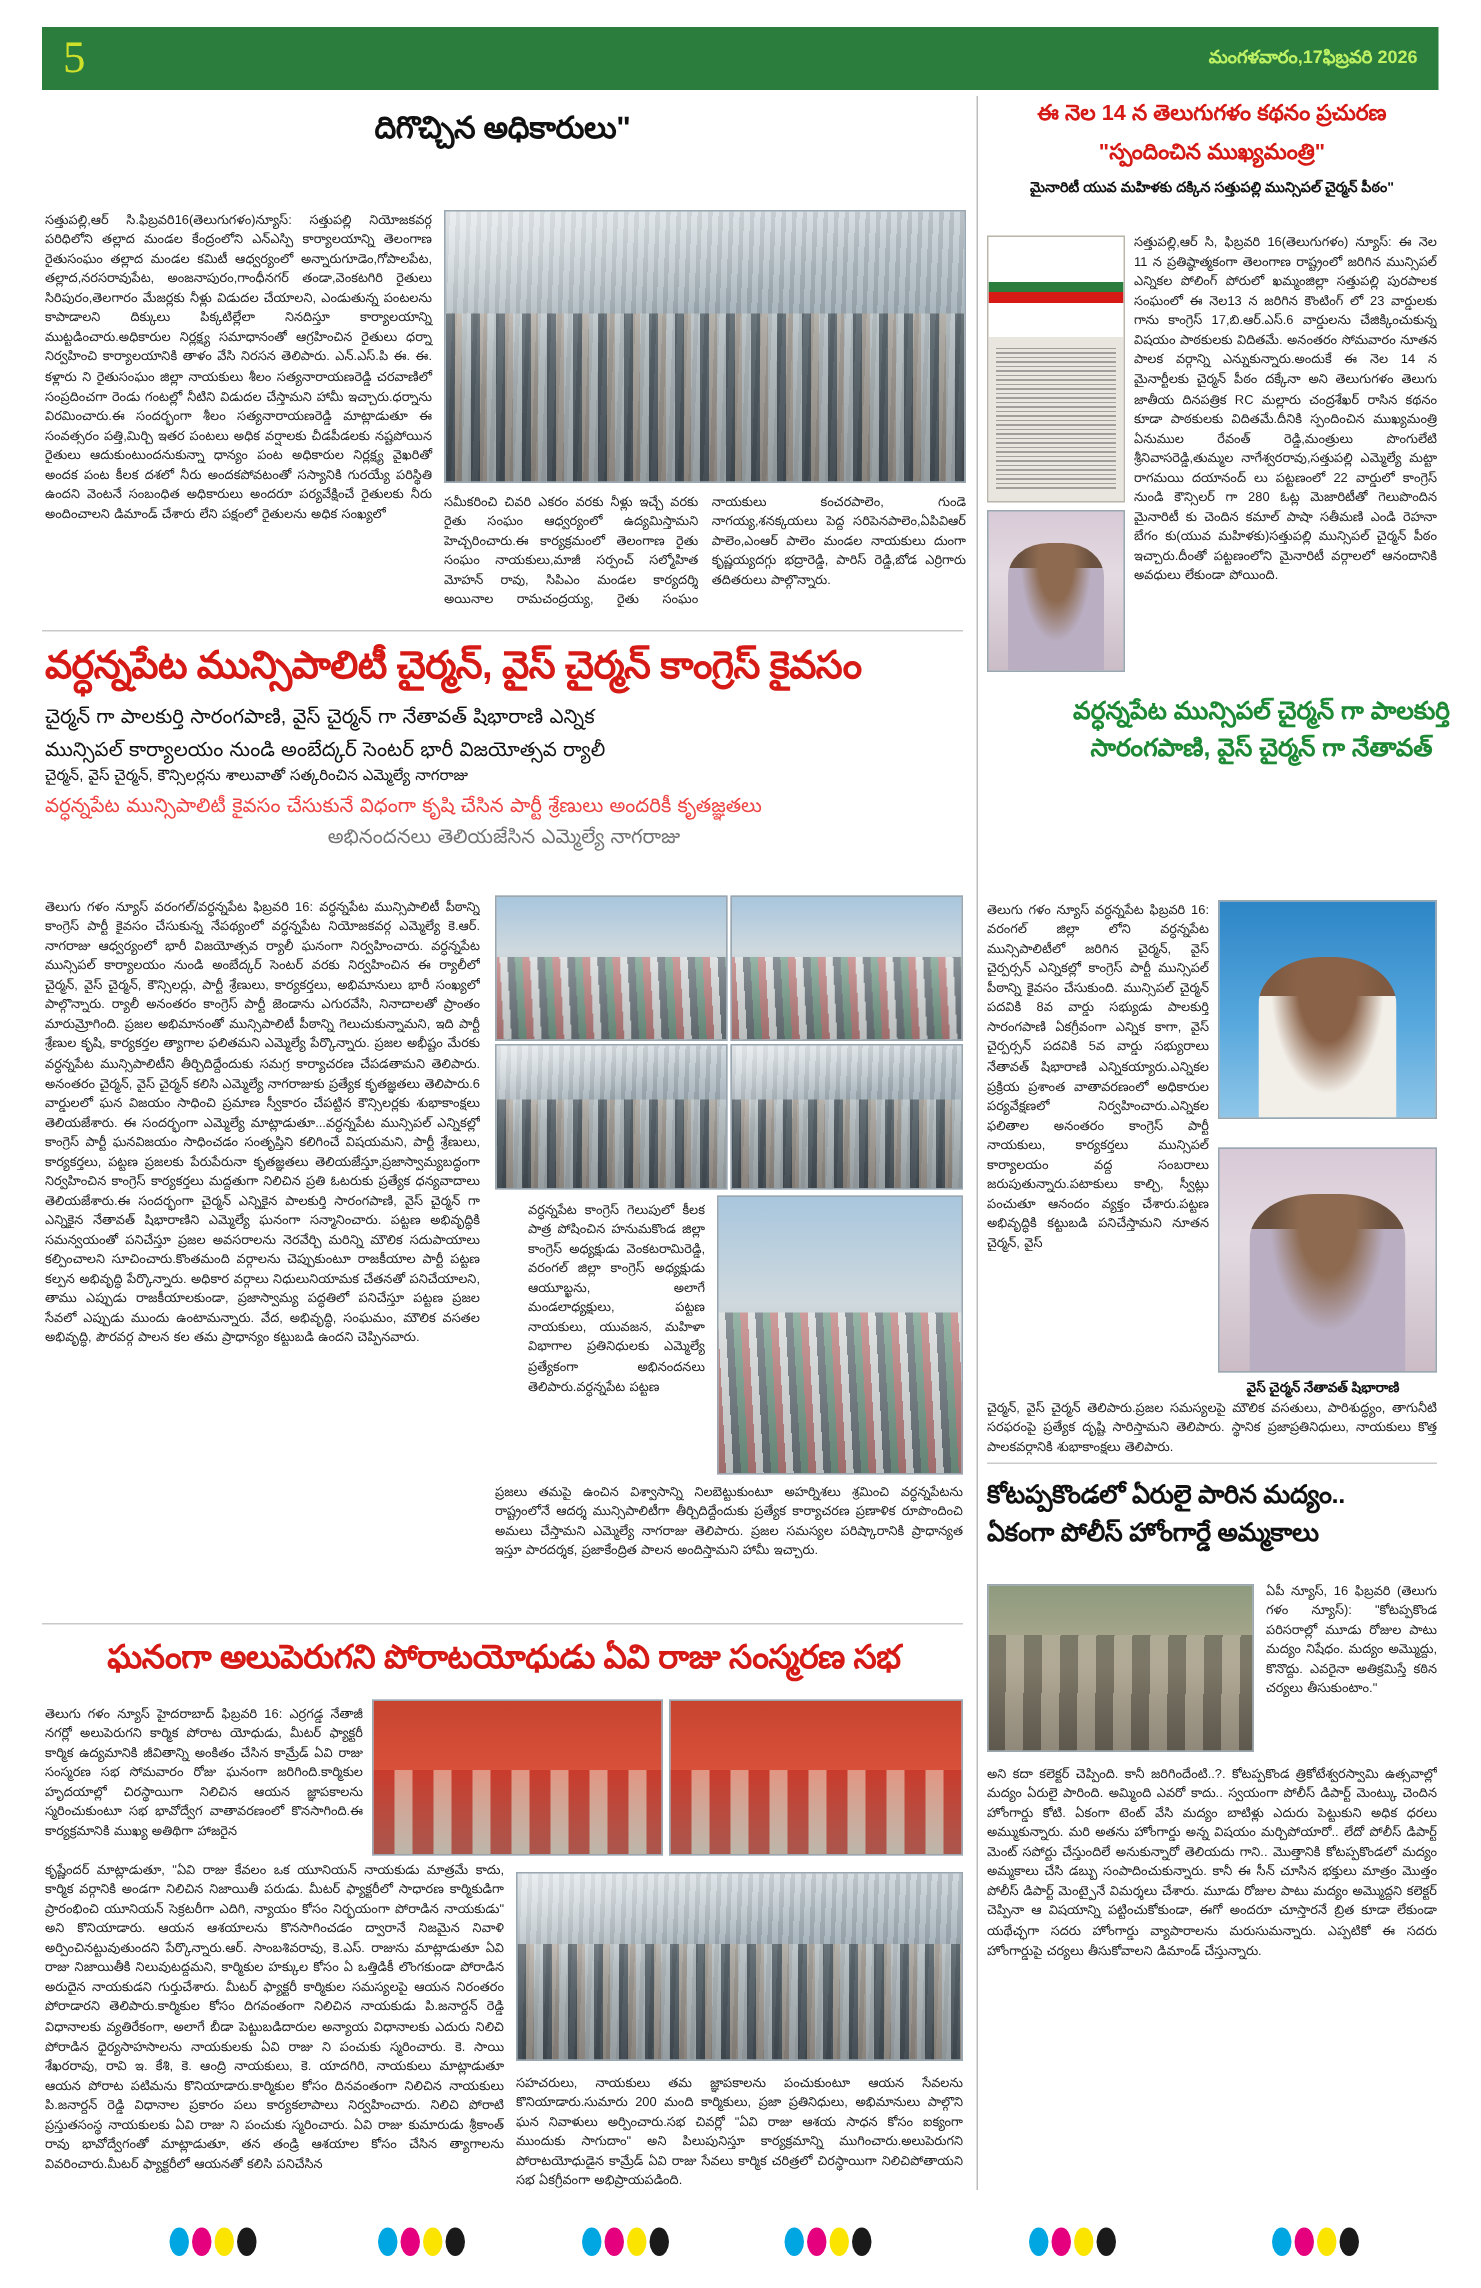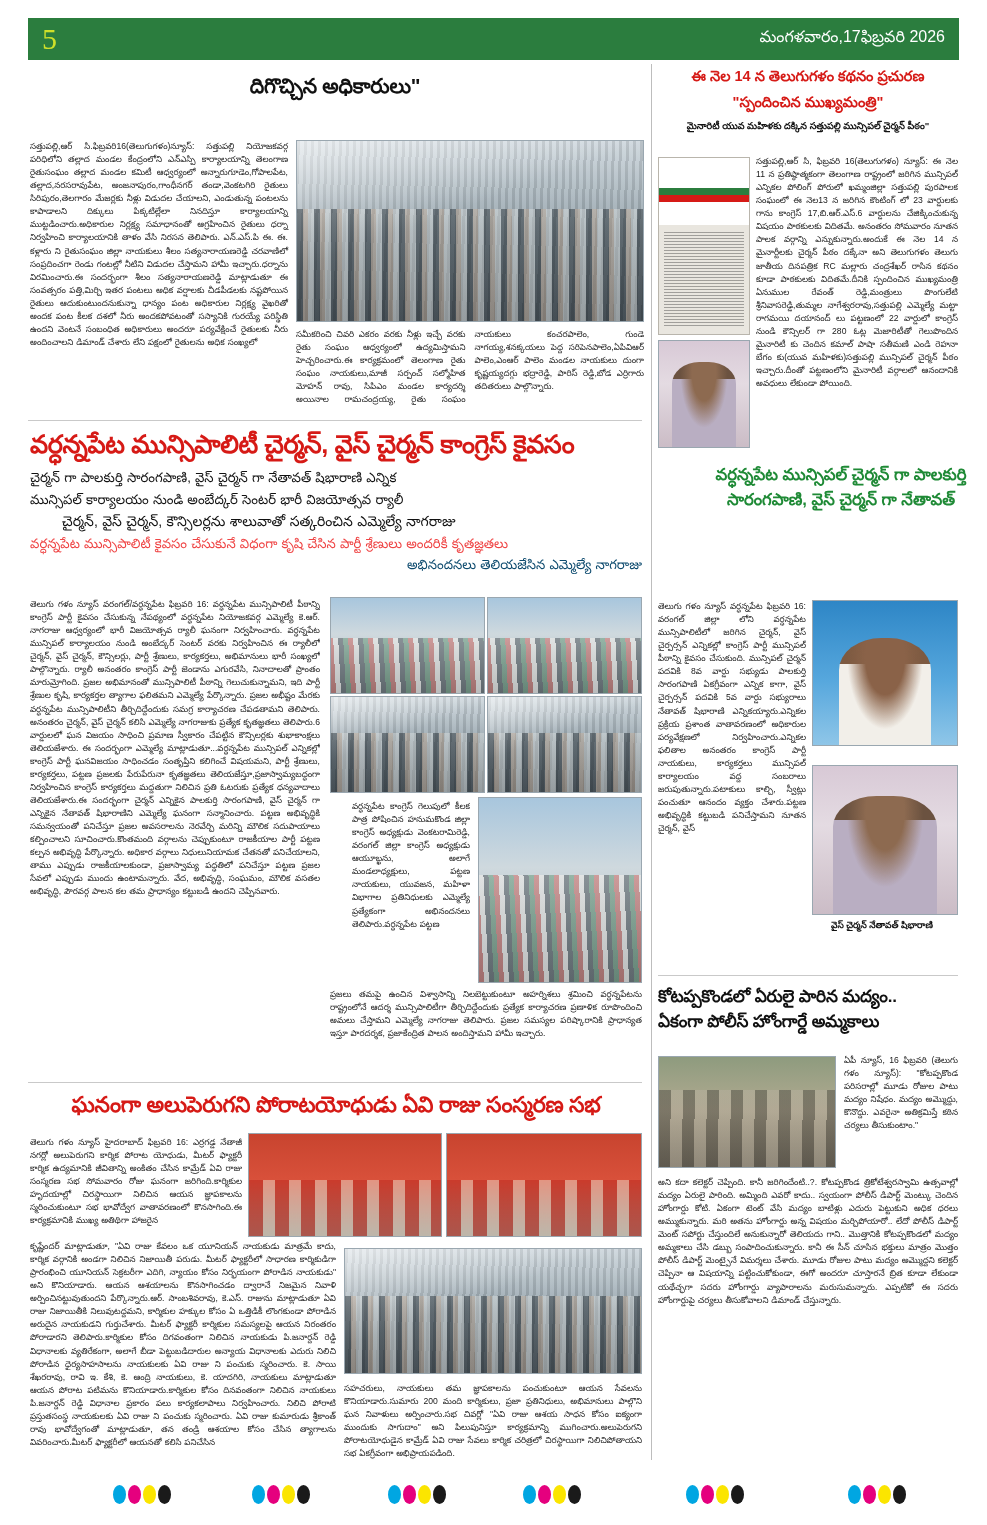--- a/index.html
+++ b/index.html
@@ -26,21 +26,21 @@
     justify-content: space-between;
     padding: 0 14px;
   }
   .page-no {
     font-family: "Liberation Serif", "DejaVu Serif", serif;
     font-size: 30px; line-height: 1;
     color: #cfe02a; font-weight: 400;
     letter-spacing: 0px;
   }
   .mast-date {
-    font-size: 16px; color: #ffffff; font-weight: 400;
+    font-size: 12px; color: #bef264; font-weight: 700;
     letter-spacing: 0px;
   }
 
   
   .hl-black {
     font-size: 20px; font-weight: 700; color: #111;
     text-align: center; line-height: 1.45;
     letter-spacing: -0.2px;
   }
   .hl-red {
@@ -232,23 +232,23 @@
     <p class="body-txt">సత్తుపల్లి,ఆర్ సి, ఫిబ్రవరి 16(తెలుగుగళం) న్యూస్: ఈ నెల 11 న ప్రతిష్ఠాత్మకంగా తెలంగాణ రాష్ట్రంలో జరిగిన మున్సిపల్ ఎన్నికల పోలింగ్ పోరులో ఖమ్మంజిల్లా సత్తుపల్లి పురపాలక సంఘంలో ఈ నెల13 న జరిగిన కౌంటింగ్ లో 23 వార్డులకు గాను కాంగ్రెస్ 17,బి.ఆర్.ఎస్.6 వార్డులను చేజిక్కించుకున్న విషయం పాఠకులకు విదితమే. అనంతరం సోమవారం నూతన పాలక వర్గాన్ని ఎన్నుకున్నారు.అందుకే ఈ నెల 14 న మైనార్టీలకు చైర్మన్ పీఠం దక్కేనా అని తెలుగుగళం తెలుగు జాతీయ దినపత్రిక RC మల్లారు చంద్రశేఖర్ రాసిన కథనం కూడా పాఠకులకు విదితమే.దీనికి స్పందించిన ముఖ్యమంత్రి ఏనుముల రేవంత్ రెడ్డి,మంత్రులు పొంగులేటి శ్రీనివాసరెడ్డి,తుమ్మల నాగేశ్వరరావు,సత్తుపల్లి ఎమ్మెల్యే మట్టా రాగమయి దయానంద్ లు పట్టణంలో 22 వార్డులో కాంగ్రెస్ నుండి కౌన్సిలర్ గా 280 ఓట్ల మెజారిటీతో గెలుపొందిన మైనారిటీ కు చెందిన కమాల్ పాషా సతీమణి ఎండి రెహనా బేగం కు(యువ మహిళకు)సత్తుపల్లి మున్సిపల్ చైర్మన్ పీఠం ఇచ్చారు.దీంతో పట్టణంలోని మైనారిటీ వర్గాలలో ఆనందానికి అవధులు లేకుండా పోయింది.</p>
   </div>
 
   <div class="col" style="left:658px; top:438px; width:300px; height:22px; overflow:hidden;"></div>
 
   <div class="col" style="left:30px; top:428px; width:612px;">
     <div class="hl-red" style="font-size:25.5px; text-align:left; line-height:1.3; letter-spacing:-0.4px;">వర్ధన్నపేట మున్సిపాలిటీ చైర్మన్, వైస్ చైర్మన్ కాంగ్రెస్ కైవసం</div>
     <div style="margin-top:6px;">
       <div class="body-txt" style="font-size:13.2px; text-align:left; line-height:1.62; color:#111;">చైర్మన్ గా పాలకుర్తి సారంగపాణి, వైస్ చైర్మన్ గా నేతావత్ షిభారాణి  ఎన్నిక</div>
       <div class="body-txt" style="font-size:13.2px; text-align:left; line-height:1.62; color:#111;">మున్సిపల్ కార్యాలయం నుండి అంబేద్కర్ సెంటర్ భారీ విజయోత్సవ ర్యాలీ</div>
-      <div class="body-txt" style="font-size:14px; text-align:left; line-height:1.62; color:#111;margin-left:32px;">చైర్మన్, వైస్ చైర్మన్, కౌన్సిలర్లను శాలువాతో సత్కరించిన ఎమ్మెల్యే నాగరాజు</div>
+      <div class="body-txt" style="font-size:10px; text-align:left; line-height:1.62; color:#111;">చైర్మన్, వైస్ చైర్మన్, కౌన్సిలర్లను శాలువాతో సత్కరించిన ఎమ్మెల్యే నాగరాజు</div>
       <div class="body-txt" style="font-size:13.2px; text-align:left; line-height:1.62; color:#ef4444;">వర్ధన్నపేట మున్సిపాలిటీ కైవసం చేసుకునే విధంగా కృషి చేసిన పార్టీ శ్రేణులు అందరికీ కృతజ్ఞతలు</div>
-      <div class="body-txt" style="font-size:13.2px; text-align:right; line-height:1.62; color:#0c4a6e;">అభినందనలు తెలియజేసిన ఎమ్మెల్యే నాగరాజు</div>
+      <div class="body-txt" style="font-size:13.2px; text-align:center; line-height:1.62; color:#737373;">అభినందనలు తెలియజేసిన ఎమ్మెల్యే నాగరాజు</div>
     </div>
   </div>
 
   <div class="col" style="left:30px; top:598px; width:290px; height:400px; overflow:hidden;">
     <p class="body-txt">తెలుగు గళం న్యూస్ వరంగల్/వర్ధన్నపేట ఫిబ్రవరి 16: వర్ధన్నపేట మున్సిపాలిటీ పీఠాన్ని కాంగ్రెస్ పార్టీ కైవసం చేసుకున్న నేపథ్యంలో వర్ధన్నపేట నియోజకవర్గ ఎమ్మెల్యే కె.ఆర్. నాగరాజు ఆధ్వర్యంలో భారీ విజయోత్సవ ర్యాలీ ఘనంగా నిర్వహించారు. వర్ధన్నపేట మున్సిపల్ కార్యాలయం నుండి అంబేద్కర్ సెంటర్ వరకు నిర్వహించిన ఈ ర్యాలీలో చైర్మన్, వైస్ చైర్మన్, కౌన్సిలర్లు, పార్టీ శ్రేణులు, కార్యకర్తలు, అభిమానులు భారీ సంఖ్యలో పాల్గొన్నారు. ర్యాలీ అనంతరం కాంగ్రెస్ పార్టీ జెండాను ఎగురవేసి, నినాదాలతో ప్రాంతం మారుమ్రోగింది. ప్రజల అభిమానంతో మున్సిపాలిటీ పీఠాన్ని గెలుచుకున్నామని, ఇది పార్టీ శ్రేణుల కృషి, కార్యకర్తల త్యాగాల ఫలితమని ఎమ్మెల్యే పేర్కొన్నారు. ప్రజల అభీష్టం మేరకు వర్ధన్నపేట మున్సిపాలిటీని తీర్చిదిద్దేందుకు సమగ్ర కార్యాచరణ చేపడతామని తెలిపారు. అనంతరం చైర్మన్, వైస్ చైర్మన్ కలిసి ఎమ్మెల్యే నాగరాజుకు ప్రత్యేక కృతజ్ఞతలు తెలిపారు.6 వార్డులలో ఘన విజయం సాధించి ప్రమాణ స్వీకారం చేపట్టిన కౌన్సిలర్లకు శుభాకాంక్షలు తెలియజేశారు. ఈ సందర్భంగా ఎమ్మెల్యే మాట్లాడుతూ...వర్ధన్నపేట మున్సిపల్ ఎన్నికల్లో కాంగ్రెస్ పార్టీ ఘనవిజయం సాధించడం సంతృప్తిని కలిగించే విషయమని, పార్టీ శ్రేణులు, కార్యకర్తలు, పట్టణ ప్రజలకు పేరుపేరునా కృతజ్ఞతలు తెలియజేస్తూ,ప్రజాస్వామ్యబద్ధంగా నిర్వహించిన కాంగ్రెస్ కార్యకర్తలు మద్దతుగా నిలిచిన ప్రతి ఓటరుకు ప్రత్యేక ధన్యవాదాలు తెలియజేశారు.ఈ సందర్భంగా చైర్మన్ ఎన్నికైన పాలకుర్తి సారంగపాణి, వైస్ చైర్మన్ గా ఎన్నికైన నేతావత్ షిభారాణిని ఎమ్మెల్యే ఘనంగా సన్మానించారు. పట్టణ అభివృద్ధికి సమన్వయంతో పనిచేస్తూ ప్రజల అవసరాలను నెరవేర్చి మరిన్ని మౌలిక సదుపాయాలు కల్పించాలని సూచించారు.కొంతమంది వర్గాలను చెప్పుకుంటూ రాజకీయాల పార్టీ పట్టణ కల్పన అభివృద్ధి పేర్కొన్నారు. అధికార వర్గాలు నిధులునియామక చేతనతో పనిచేయాలని, తాము ఎప్పుడు రాజకీయాలకుండా, ప్రజాస్వామ్య పద్ధతిలో పనిచేస్తూ పట్టణ ప్రజల సేవలో ఎప్పుడు ముందు ఉంటామన్నారు. వేద, అభివృద్ధి, సంఘమం, మౌలిక వసతల అభివృద్ధి, పౌరవర్గ పాలన కల తమ ప్రాధాన్యం కట్టుబడి ఉందని చెప్పినవారు.</p>
   </div>
 
   <div style="position:absolute; left:330px; top:597px; width:312px; height:196px;" class="grid2">
     <div class="photo rally"></div>
     <div class="photo rally"></div>
@@ -276,20 +276,23 @@
   <div class="col" style="left:658px; top:600px; width:148px; height:330px; overflow:hidden;">
     <p class="body-txt">తెలుగు గళం న్యూస్ వర్ధన్నపేట ఫిబ్రవరి 16: వరంగల్ జిల్లా లోని వర్ధన్నపేట మున్సిపాలిటీలో జరిగిన చైర్మన్, వైస్ చైర్పర్సన్ ఎన్నికల్లో కాంగ్రెస్ పార్టీ మున్సిపల్ పీఠాన్ని కైవసం చేసుకుంది. మున్సిపల్ చైర్మన్ పదవికి 8వ వార్డు సభ్యుడు పాలకుర్తి సారంగపాణి ఏకగ్రీవంగా ఎన్నిక కాగా, వైస్ చైర్పర్సన్ పదవికి 5వ వార్డు సభ్యురాలు నేతావత్ షిభారాణి ఎన్నికయ్యారు.ఎన్నికల ప్రక్రియ ప్రశాంత వాతావరణంలో అధికారుల పర్యవేక్షణలో నిర్వహించారు.ఎన్నికల ఫలితాల అనంతరం కాంగ్రెస్ పార్టీ నాయకులు, కార్యకర్తలు మున్సిపల్ కార్యాలయం వద్ద సంబరాలు జరుపుతున్నారు.పటాకులు కాల్చి, స్వీట్లు పంచుతూ ఆనందం వ్యక్తం చేశారు.పట్టణ అభివృద్ధికి కట్టుబడి పనిచేస్తామని నూతన చైర్మన్, వైస్</p>
   </div>
 
   <div class="photo portrait" style="position:absolute; left:812px; top:600px; width:146px; height:146px;"></div>
   <div class="cap" style="position:absolute; left:802px; top:748px; width:166px; font-size:9px;margin-top:40px;">చైర్మన్ పాలకుర్తి సారంగపాణి</div>
 
   <div class="photo portrait2" style="position:absolute; left:812px; top:765px; width:146px; height:150px;"></div>
   <div class="cap" style="position:absolute; left:796px; top:918px; width:172px; font-size:9px;">వైస్ చైర్మన్ నేతావత్ షిభారాణి</div>
 
+  <div class="col" style="left:658px; top:932px; width:300px; height:38px; overflow:hidden;">
+    <p class="body-txt">చైర్మన్, వైస్ చైర్మన్ తెలిపారు.ప్రజల సమస్యలపై మౌలిక వసతులు, పారిశుద్ధ్యం, తాగునీటి సరఫరంపై ప్రత్యేక దృష్టి సారిస్తామని తెలిపారు. స్థానిక ప్రజాప్రతినిధులు, నాయకులు కొత్త పాలకవర్గానికి శుభాకాంక్షలు తెలిపారు.</p>
+  </div>
 
   <div class="hrule" style="left:658px; top:975px; width:300px;"></div>
 
   <div class="col" style="left:658px; top:985px; width:300px;">
     <div class="hl-black" style="font-size:17px; text-align:left; line-height:1.45;">కోటప్పకొండలో ఏరులై పారిన మద్యం..</div>
     <div class="hl-black" style="font-size:17px; text-align:left; line-height:1.45;">ఏకంగా పోలీస్ హోంగార్డే అమ్మకాలు</div>
   </div>
 
   <div class="photo liquor" style="position:absolute; left:658px; top:1056px; width:178px; height:112px;"></div>
 

